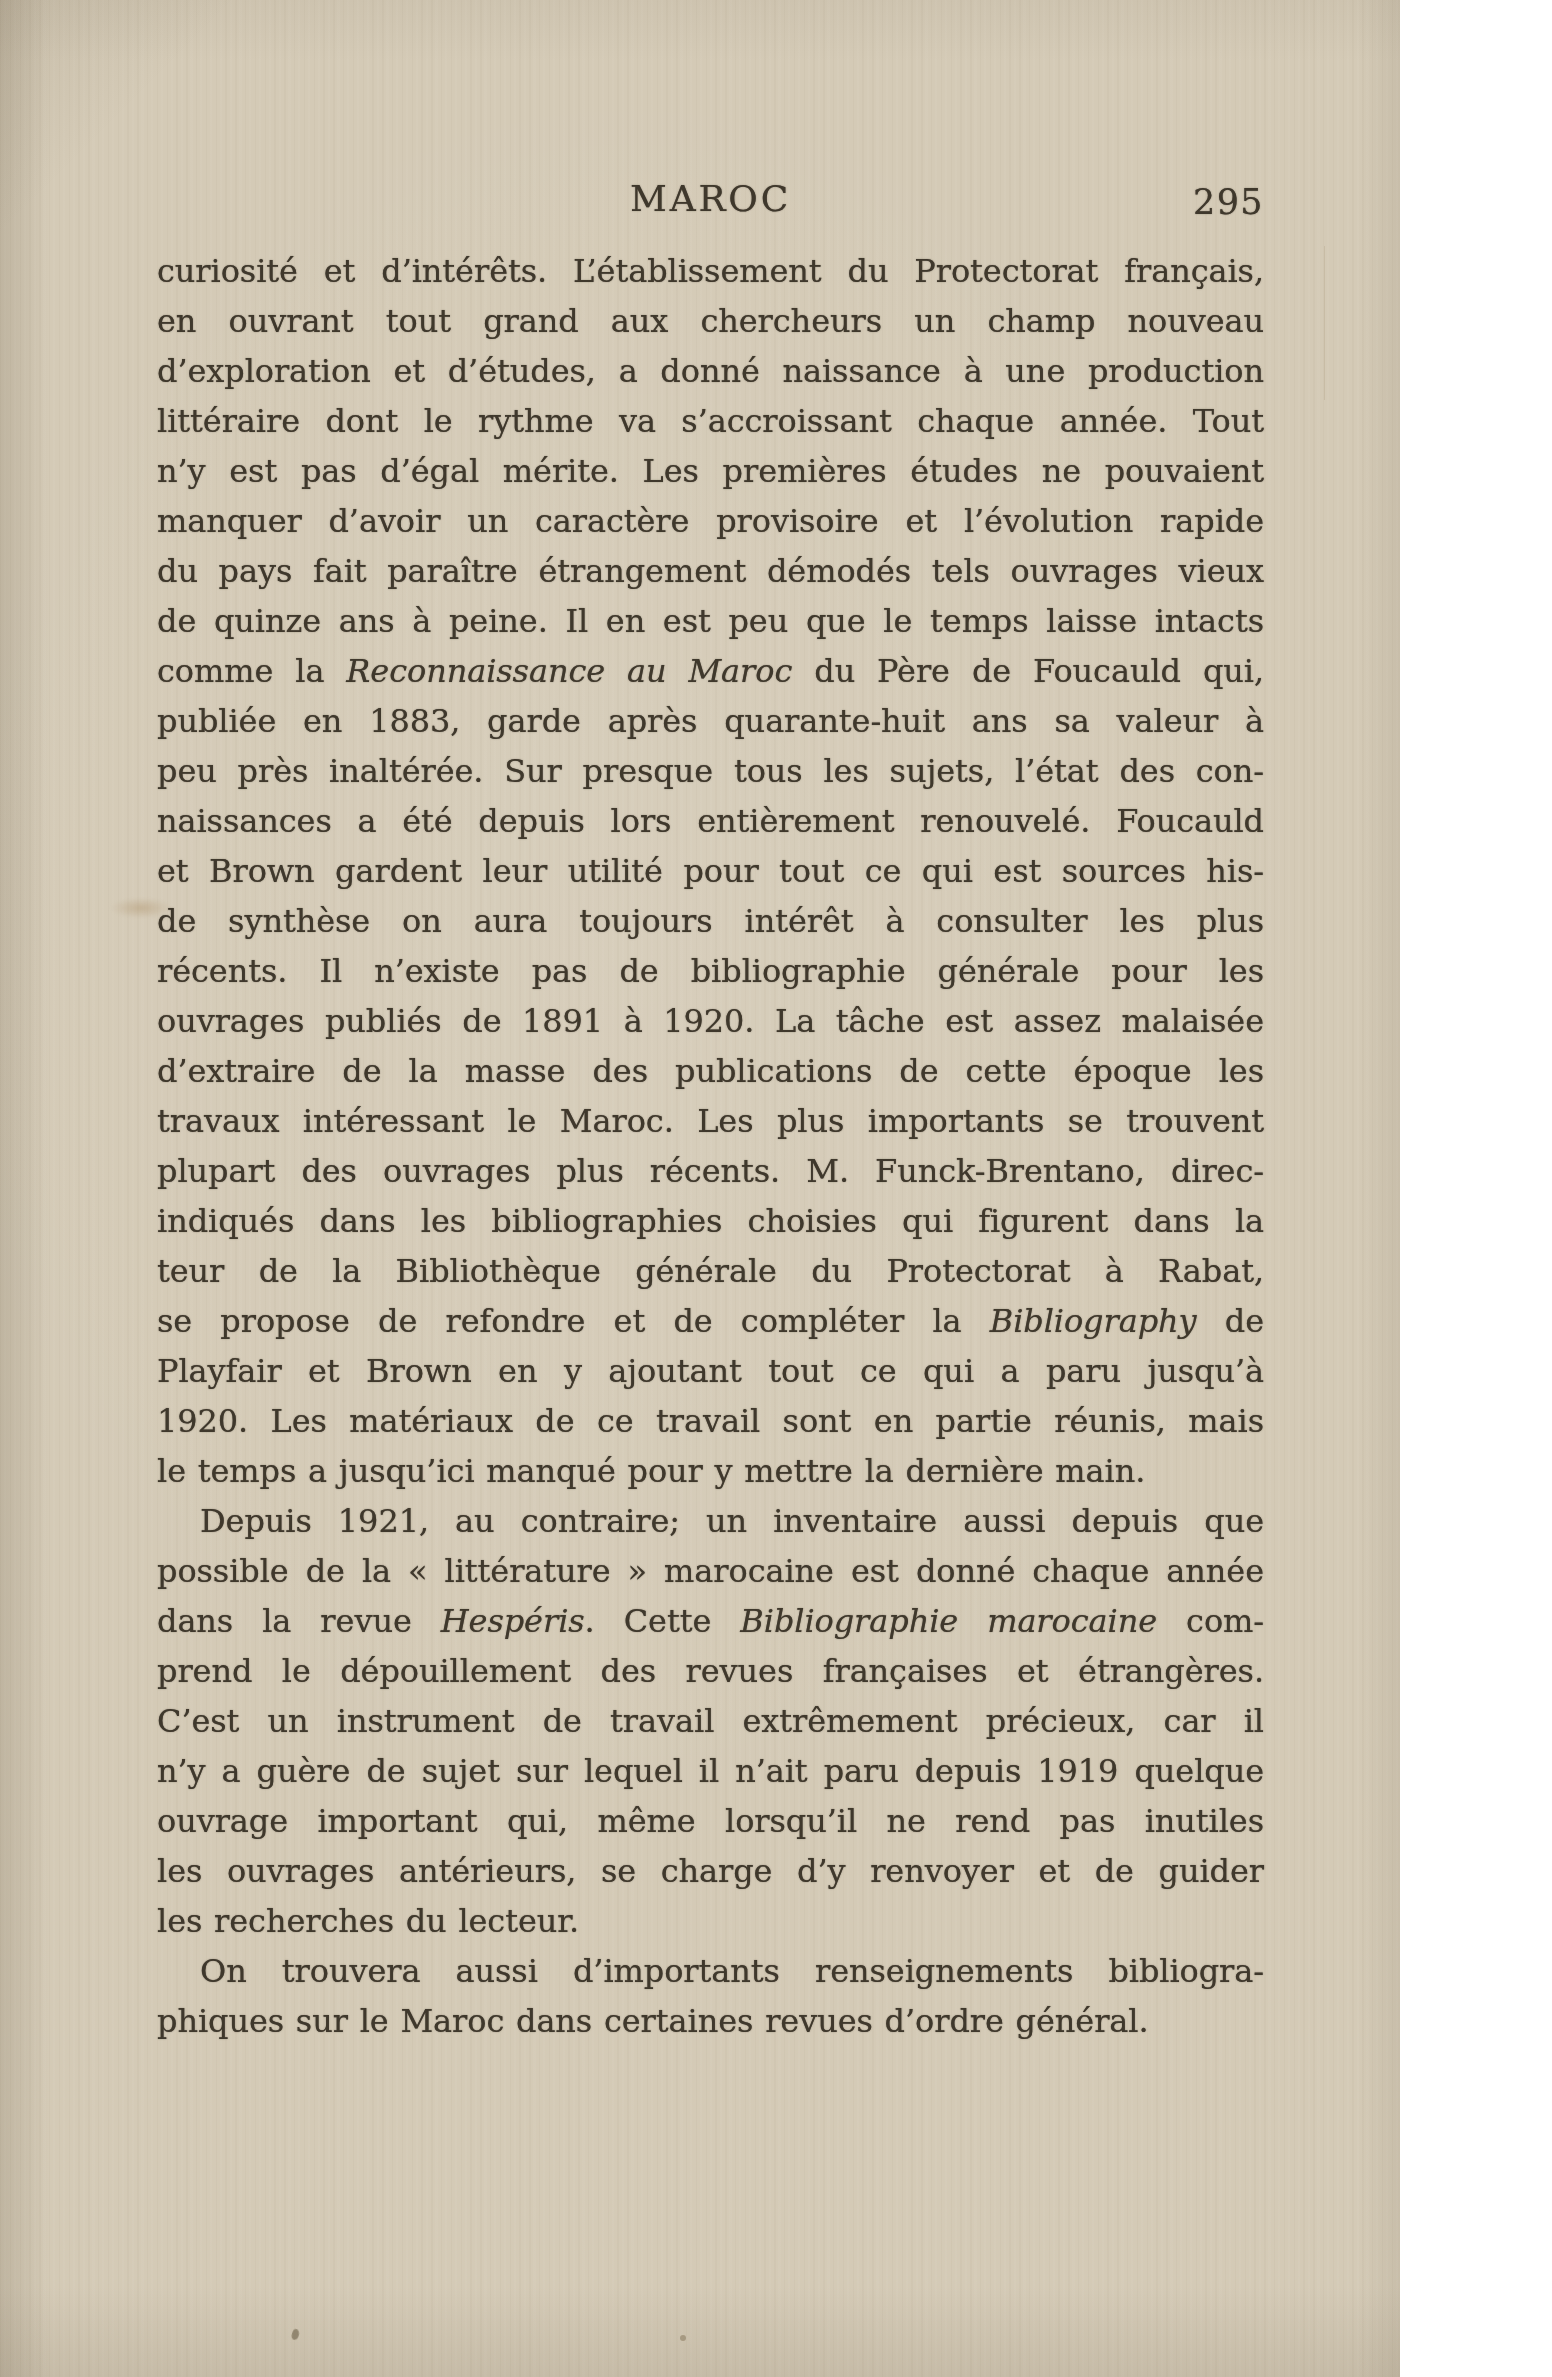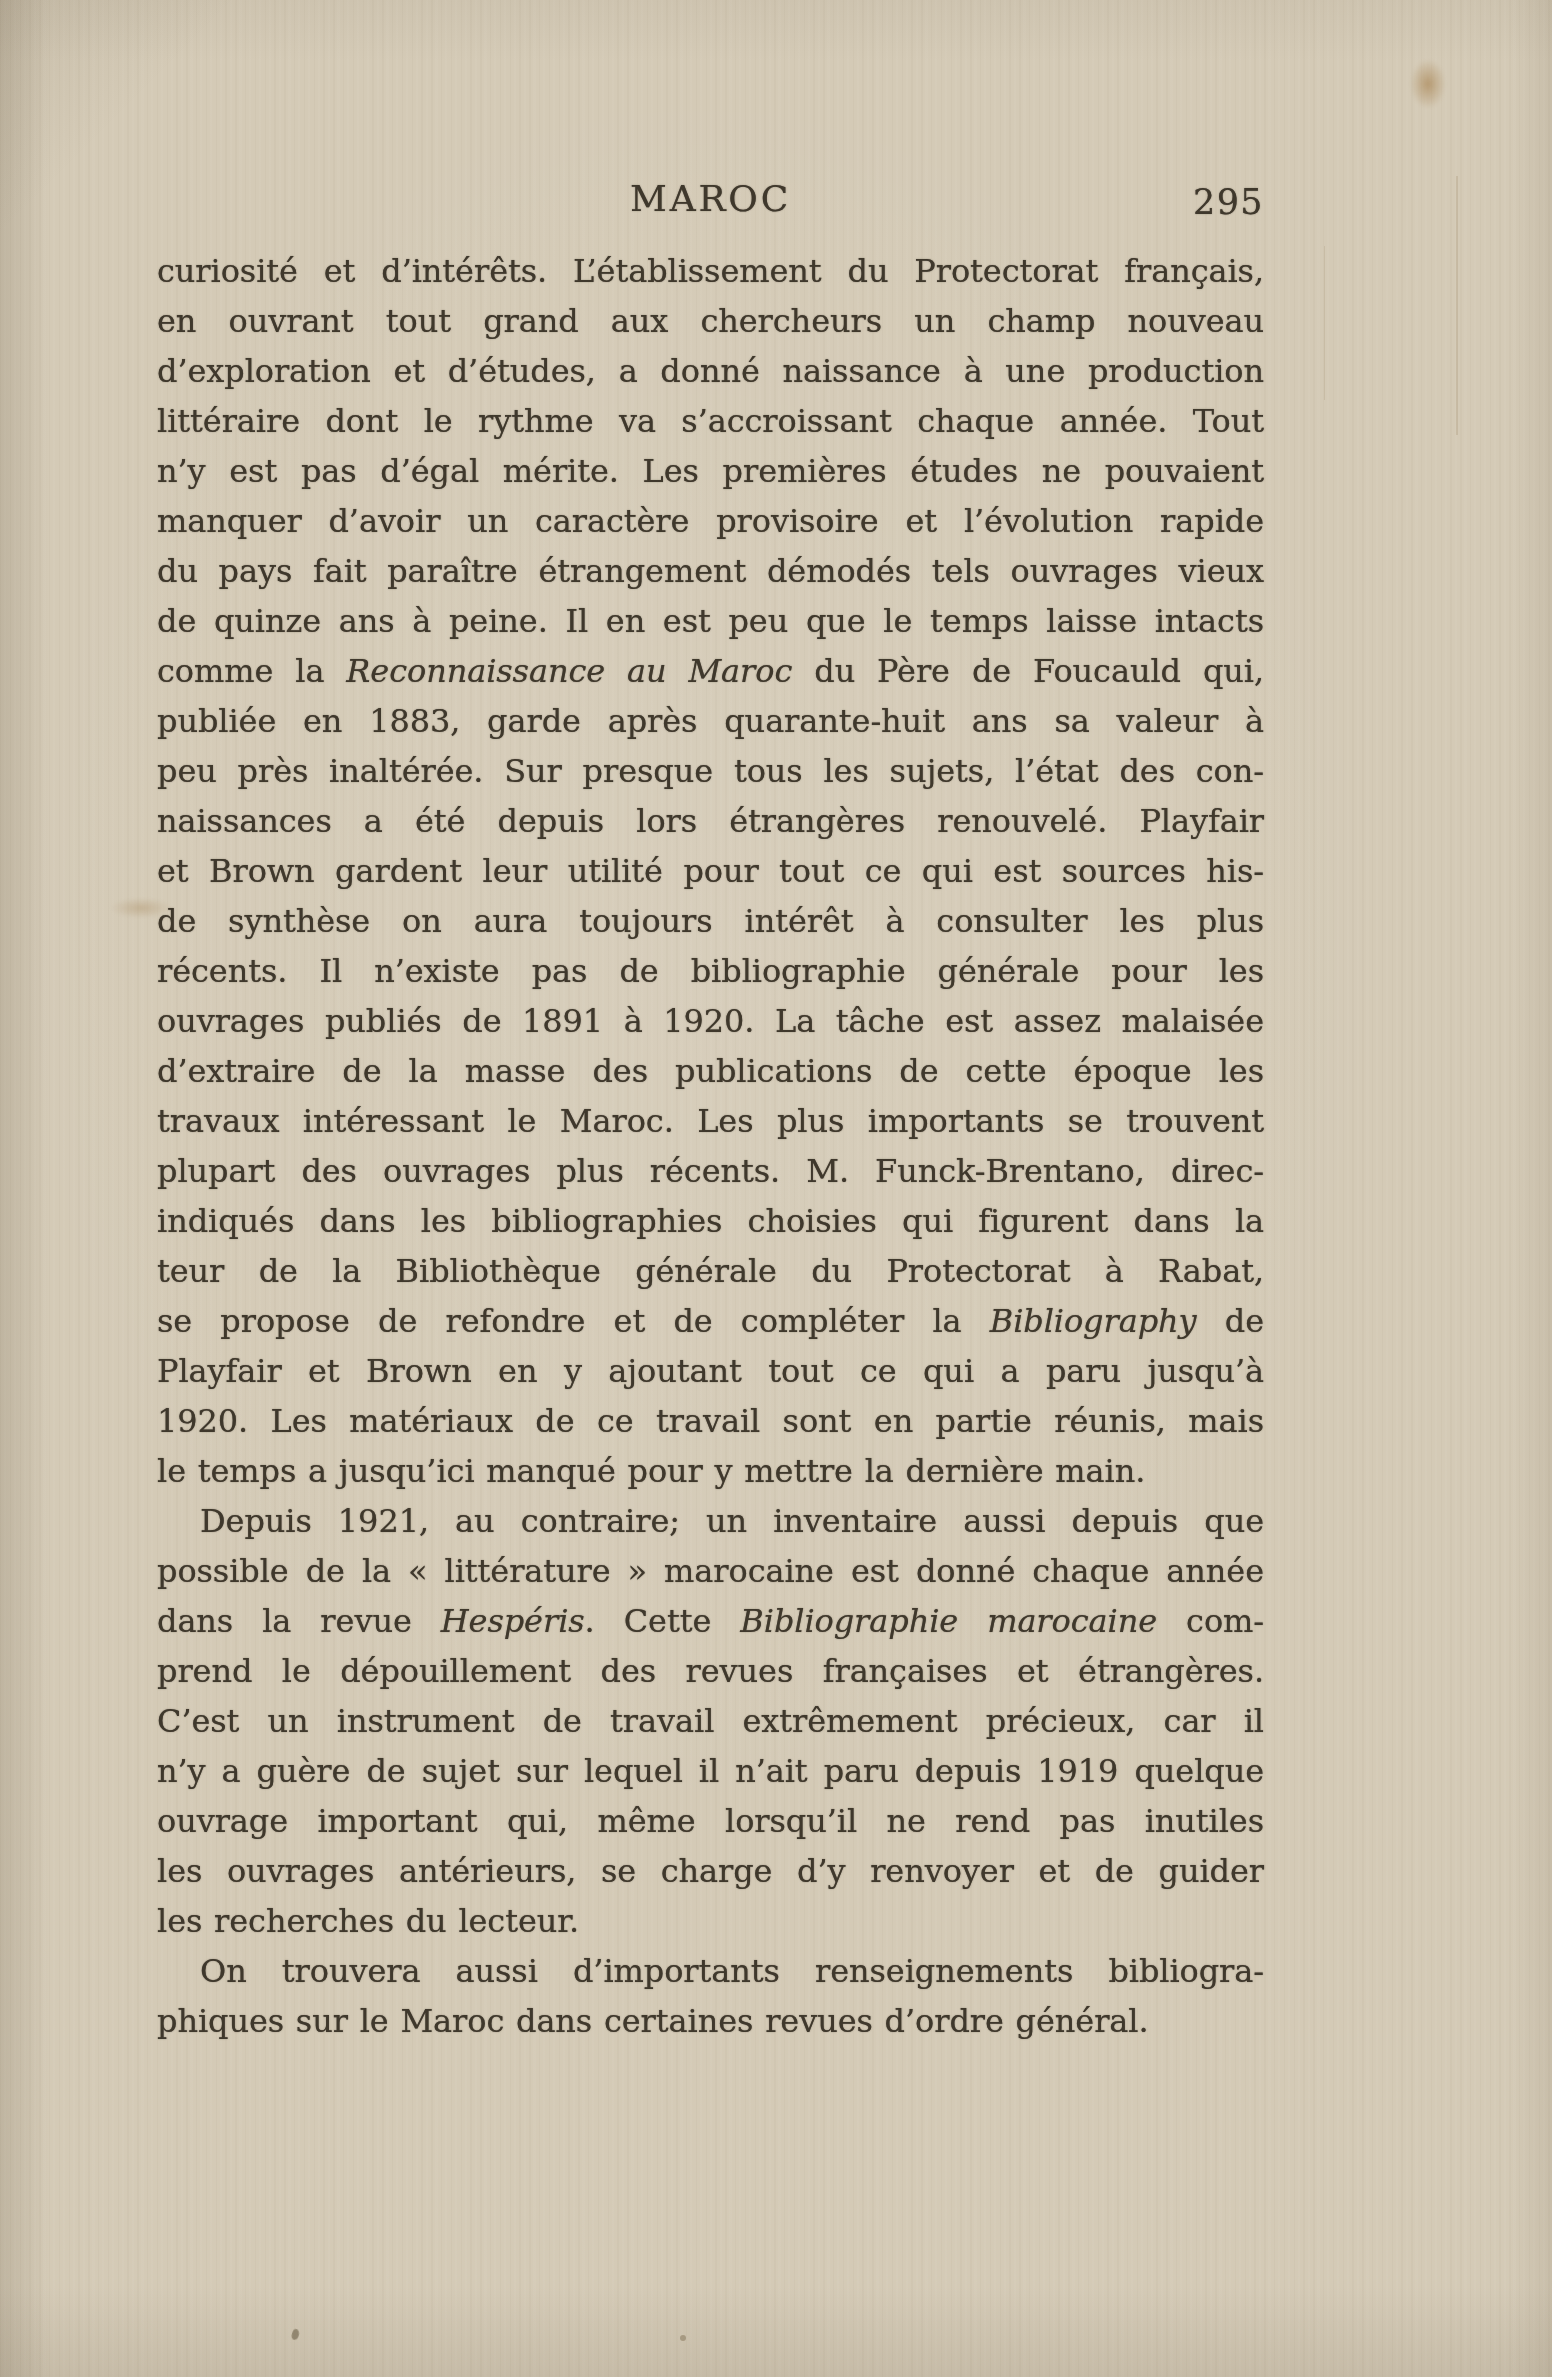--- a/index.html
+++ b/index.html
@@ -1,18 +1,18 @@
 <!DOCTYPE html>
 <html style="font-size:11.2px"><head>
 <meta charset="utf-8">
 <style>
   html,body{margin:0;padding:0;}
   body{width:1552px;height:2377px;overflow:hidden;}
   .sheet{
-    position:relative;width:1552px;height:2377px;overflow:hidden;
+    position:relative;width:1400px;height:2377px;overflow:hidden;
     background:
       radial-gradient(ellipse 1049px 1329px at 45% 40%, rgba(255,255,255,.07), rgba(255,255,255,0) 70%),
       linear-gradient(135deg, rgba(90,76,54,.10), rgba(90,76,54,0) 168px),
       linear-gradient(90deg, rgba(80,66,44,.16), rgba(80,66,44,0) 49px),
       linear-gradient(-90deg, rgba(80,66,44,.09), rgba(80,66,44,0) 42px),
       linear-gradient(180deg, rgba(80,66,44,.05), rgba(80,66,44,0) 63px),
       linear-gradient(0deg, rgba(80,66,44,.11), rgba(80,66,44,0) 91px),
       repeating-linear-gradient(90deg, rgba(125,108,78,.045) 0 1.4px, rgba(0,0,0,0) 1.4px 4.2px, rgba(255,255,255,.035) 4.2px 6.3px, rgba(0,0,0,0) 6.3px 9.8px),
       #d4cab6;
     font-family:"DejaVu Serif", serif;
@@ -87,21 +87,21 @@
         <div class="line"><span>en ouvrant tout grand aux chercheurs un champ nouveau</span></div>
         <div class="line"><span>d’exploration et d’études, a donné naissance à une production</span></div>
         <div class="line"><span>littéraire dont le rythme va s’accroissant chaque année. Tout</span></div>
         <div class="line"><span>n’y est pas d’égal mérite. Les premières études ne pouvaient</span></div>
         <div class="line"><span>manquer d’avoir un caractère provisoire et l’évolution rapide</span></div>
         <div class="line"><span>du pays fait paraître étrangement démodés tels ouvrages vieux</span></div>
         <div class="line"><span>de quinze ans à peine. Il en est peu que le temps laisse intacts</span></div>
         <div class="line"><span>comme la </span><span class="it">Reconnaissance au Maroc</span><span> du Père de Foucauld qui,</span></div>
         <div class="line"><span>publiée en 1883, garde après quarante-huit ans sa valeur à</span></div>
         <div class="line"><span>peu près inaltérée. Sur presque tous les sujets, l’état des con-</span></div>
-        <div class="line"><span>naissances a été depuis lors étrangères renouvelé. Playfair</span></div>
+        <div class="line"><span>naissances a été depuis lors entièrement renouvelé. Foucauld</span></div>
         <div class="line"><span>et Brown gardent leur utilité pour tout ce qui est sources his-</span></div>
         <div class="line"><span>de synthèse on aura toujours intérêt à consulter les plus</span></div>
         <div class="line"><span>récents. Il n’existe pas de bibliographie générale pour les</span></div>
         <div class="line"><span>ouvrages publiés de 1891 à 1920. La tâche est assez malaisée</span></div>
         <div class="line"><span>d’extraire de la masse des publications de cette époque les</span></div>
         <div class="line"><span>travaux intéressant le Maroc. Les plus importants se trouvent</span></div>
         <div class="line"><span>plupart des ouvrages plus récents. M. Funck-Brentano, direc-</span></div>
         <div class="line"><span>indiqués dans les bibliographies choisies qui figurent dans la</span></div>
         <div class="line"><span>teur de la Bibliothèque générale du Protectorat à Rabat,</span></div>
         <div class="line"><span>se propose de refondre et de compléter la </span><span class="it">Bibliography</span><span> de</span></div>

